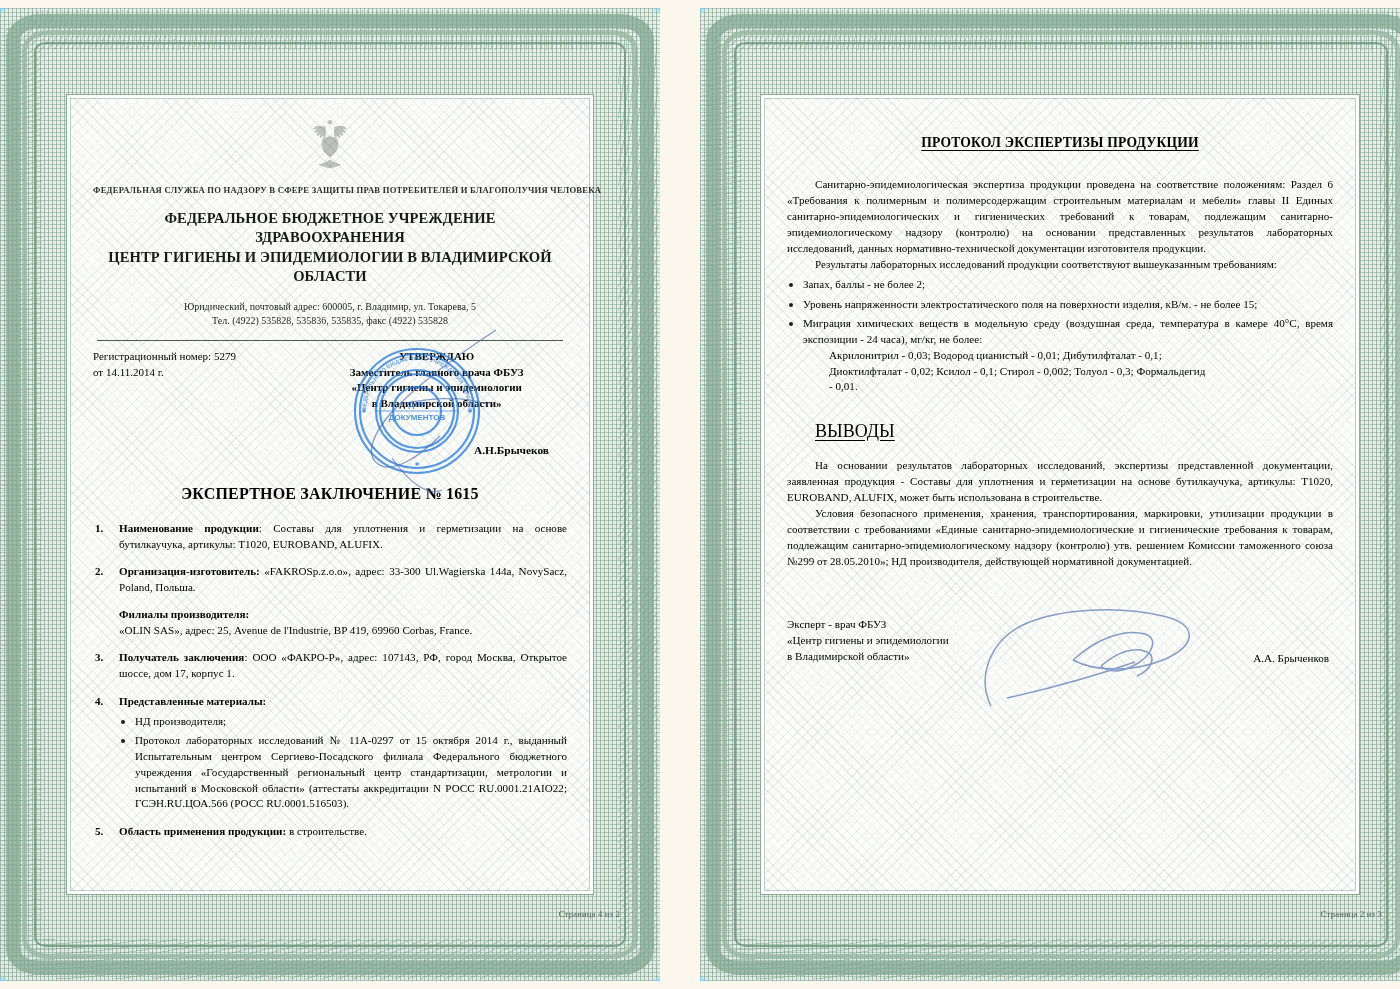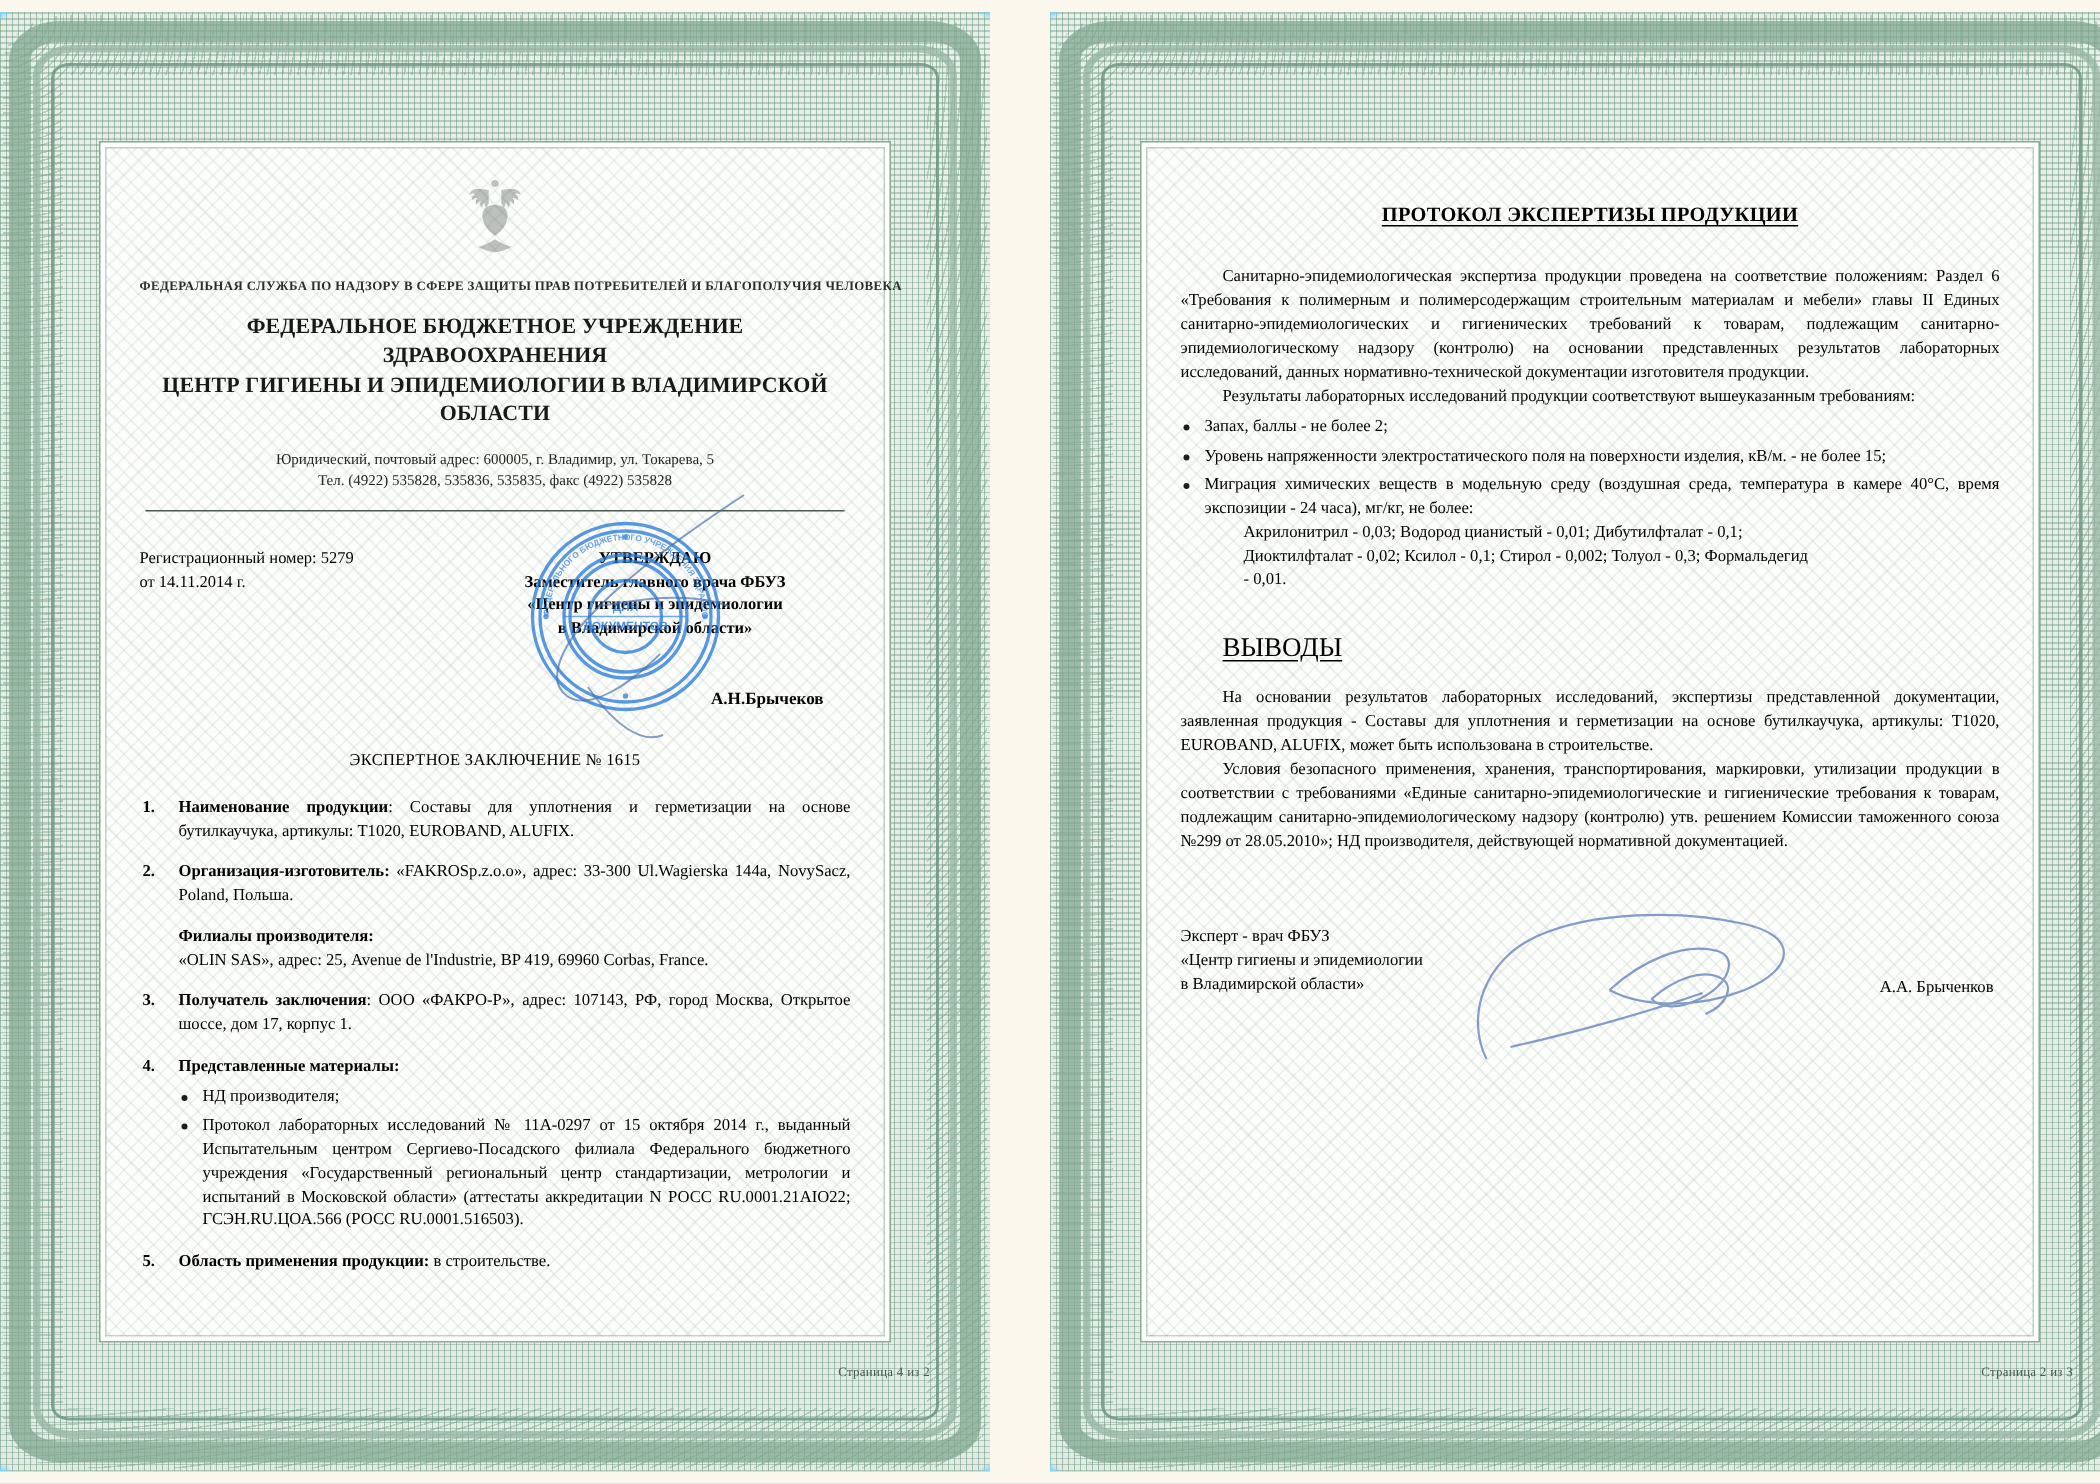--- a/index.html
+++ b/index.html
@@ -89,27 +89,27 @@
     text-align:center;font-size:14.6px;font-weight:700;color:#161a18;
     line-height:1.32;margin-top:14px;letter-spacing:.1px;
   }
   .addr{
     text-align:center;font-size:10px;color:#22271f;line-height:1.38;margin-top:14px;
   }
   .rule{
     height:0;border-top:1px solid #4b5b50;margin:12px 4px 0 4px;
   }
 
-  .reg-row{display:flex;margin-top:24px;}
+  .reg-row{display:flex;margin-top:8px;justify-content:flex-end;}
   .reg-left{width:45%;font-size:11px;line-height:1.45;}
   .reg-right{width:55%;text-align:center;font-size:11px;line-height:1.45;font-weight:700;}
   .approve-name{margin-top:30px;text-align:right;padding-right:18px;font-weight:700;font-size:11.4px;}
 
   .doc-title{
-    text-align:center;font-size:11px;font-weight:400;margin-top:26px;letter-spacing:.2px;
+    text-align:center;font-size:16px;font-weight:700;margin-top:26px;letter-spacing:.2px;
   }
 
   ol.items{list-style:none;margin:18px 0 0 0;padding:0;counter-reset:it;}
   ol.items > li{
     position:relative;padding-left:26px;margin-bottom:12px;
     font-size:11.1px;line-height:1.42;text-align:justify;counter-increment:it;
   }
   ol.items > li::before{
     content:counter(it) ".";position:absolute;left:2px;top:0;font-weight:700;
   }

